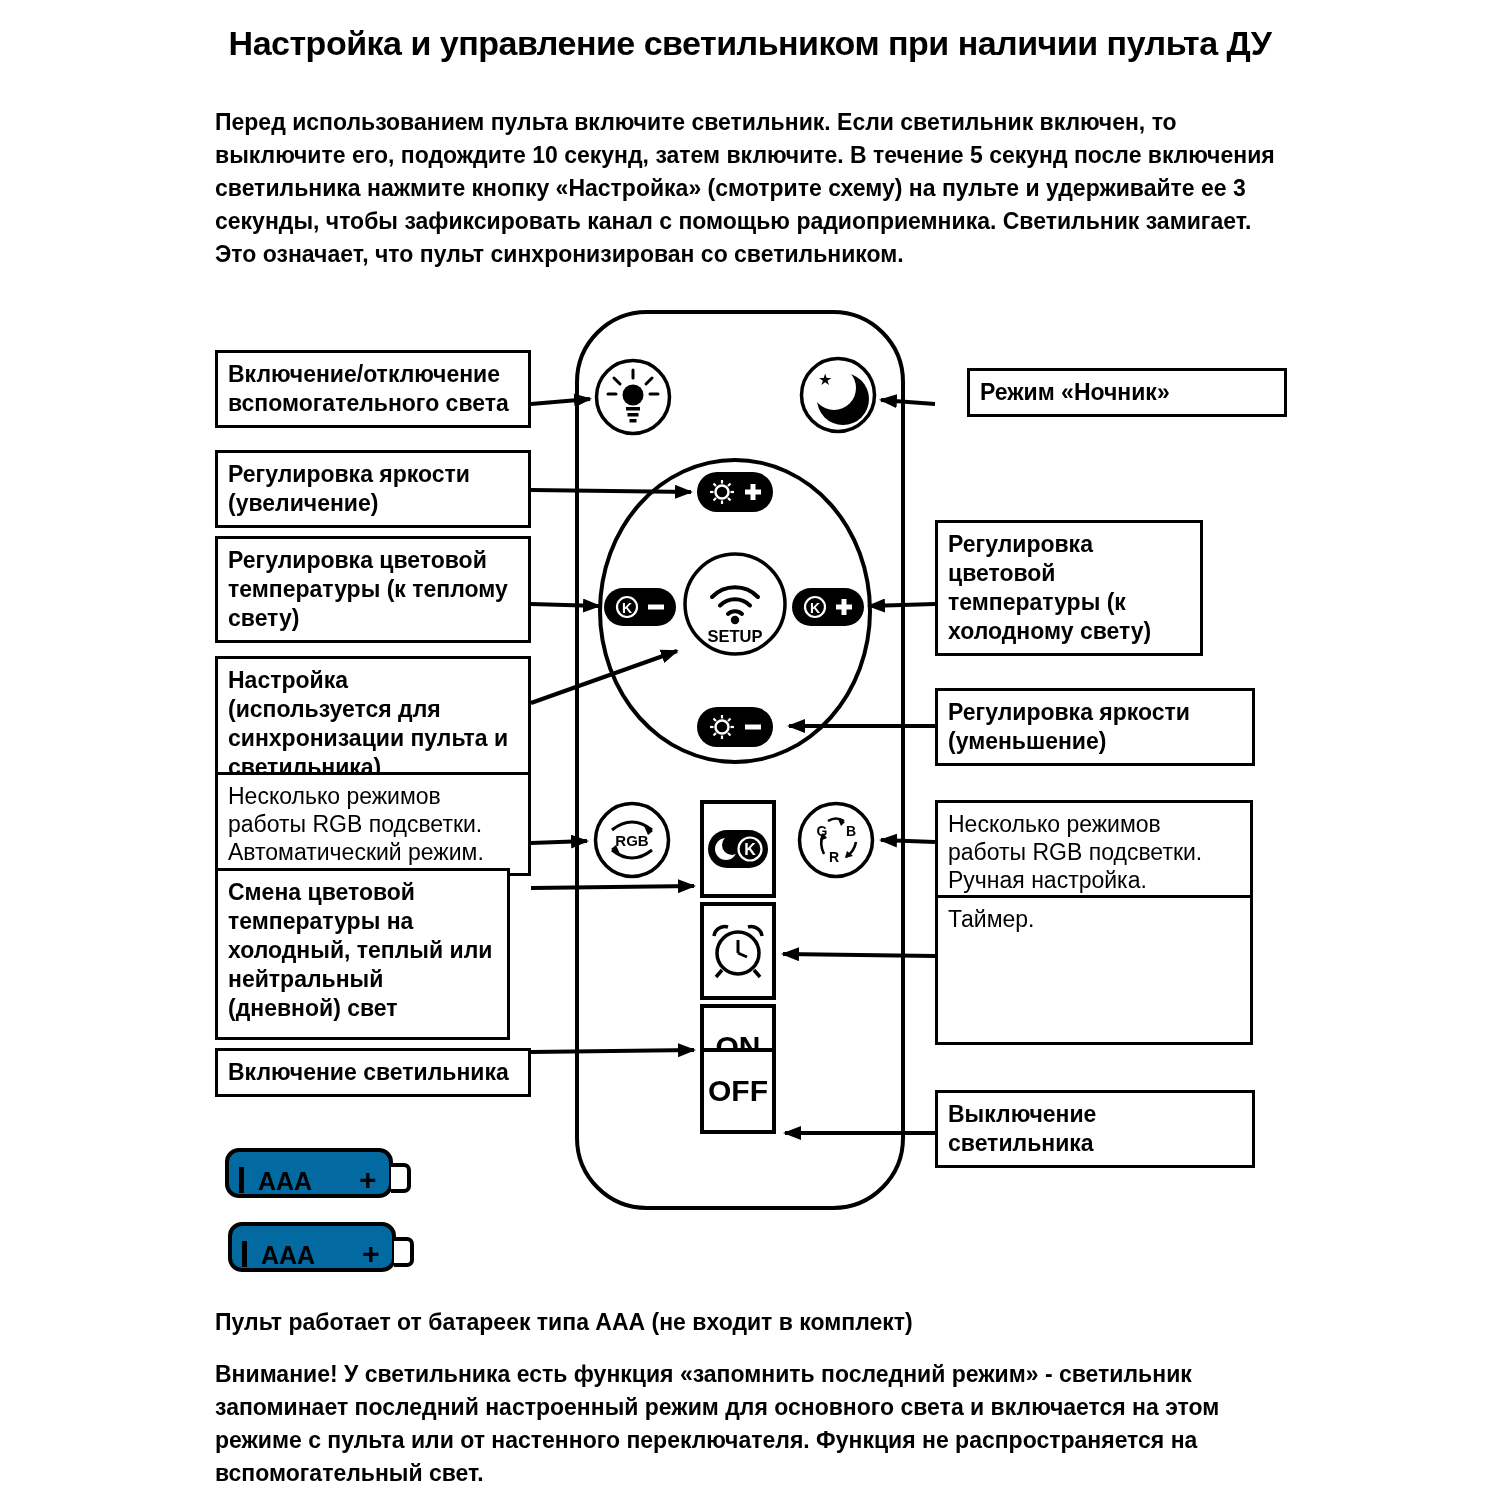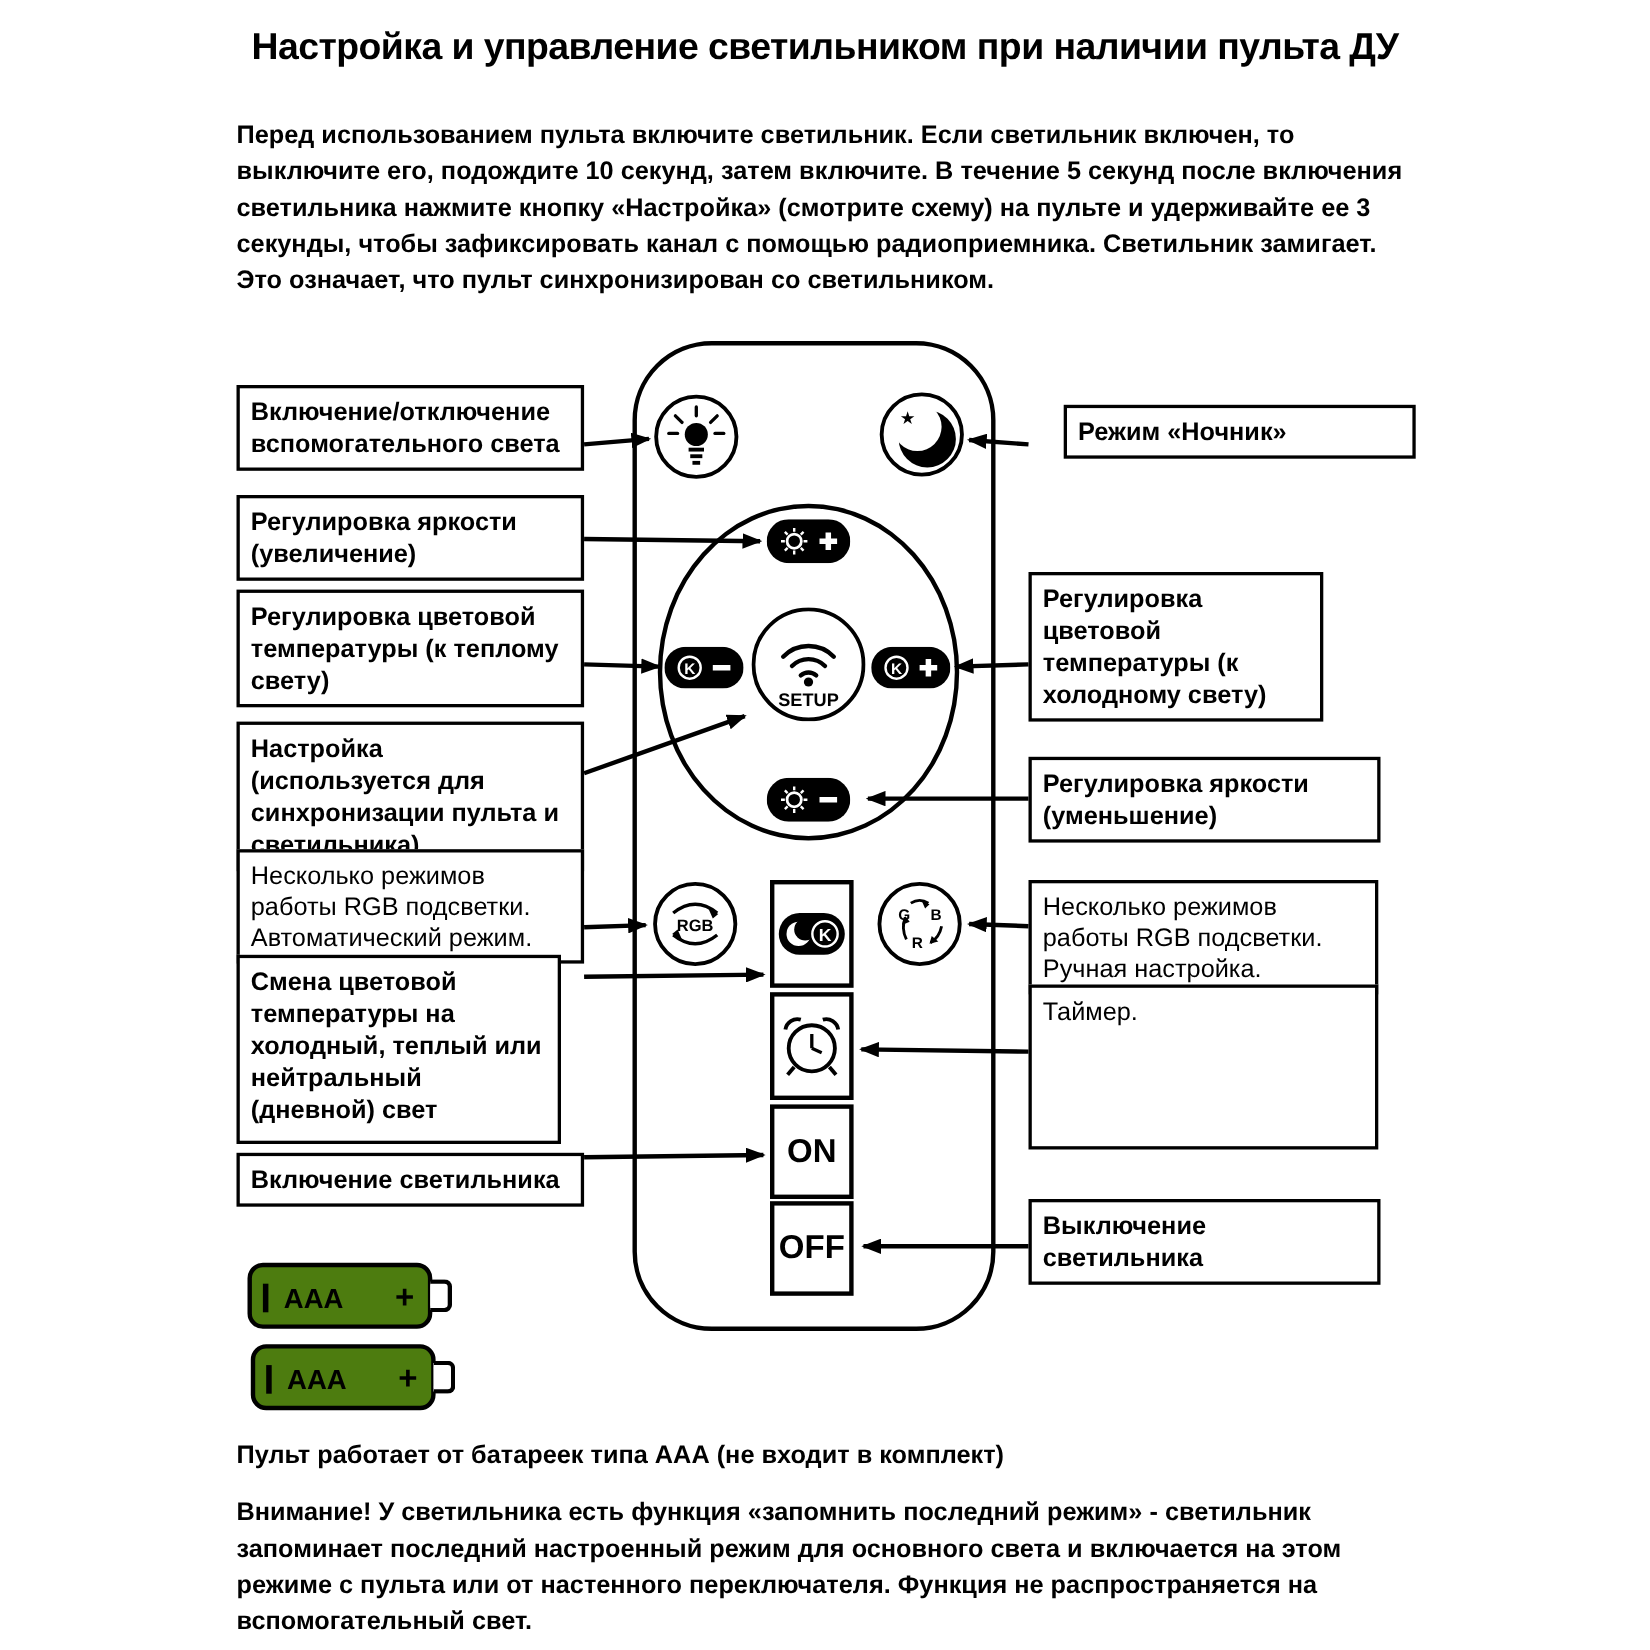--- a/index.html
+++ b/index.html
@@ -24,22 +24,22 @@
                  border:4px solid #000; border-radius:50%; background:#fff; z-index:1; }
   .icon-wrap { z-index:3; line-height:0; }
 
   .col-btn { left:700px; width:76px; border:4px solid #000; background:#fff; z-index:3;
              display:flex; align-items:center; justify-content:center; }
   .col-btn-label { font-size:30px; font-weight:bold; }
 
   .arrows { left:0; top:0; z-index:4; pointer-events:none; }
 
   .battery { z-index:2; width:195px; height:62px; }
-  .bat-body { position:absolute; left:0; top:0; width:168px; height:60px;
-              border:4px solid #000; border-radius:14px; background:#4d7c0f; }
+  .bat-body { position:absolute; left:0; top:0; width:168px; height:50px;
+              border:4px solid #000; border-radius:14px; background:#0369a1; }
   .bat-neg { position:absolute; left:10px; top:15px; width:5px; height:26px; background:#000; }
   .bat-label { position:absolute; left:29px; top:15px; font-size:25px; font-weight:bold; }
   .bat-plus { position:absolute; left:130px; top:11px; font-size:30px; font-weight:bold; }
   .bat-nub { position:absolute; left:166px; top:15px; width:20px; height:30px;
              border:4px solid #000; border-left:none; border-radius:0 7px 7px 0; background:#fff; }
 </style>
 </head>
 <body>
 
 <div class="canvas">
@@ -194,21 +194,21 @@
       <line x1="32" y1="34" x2="41" y2="38" stroke="#000" stroke-width="3"></line>
       <line x1="16" y1="51" x2="10" y2="58" stroke="#000" stroke-width="3.5"></line>
       <line x1="48" y1="51" x2="54" y2="58" stroke="#000" stroke-width="3.5"></line>
     </svg>
   </div>
 
   <div class="abs col-btn" style="top:1004px; height:86px;">
     <span class="col-btn-label">ON</span>
   </div>
 
-  <div class="abs col-btn" style="top:1092px; height:86px;">
+  <div class="abs col-btn" style="top:1048px; height:86px;">
     <span class="col-btn-label">OFF</span>
   </div>
 
   <div class="callout" style="left:215px; top:350px; width:316px;">Включение/отключение вспомогательного света</div>
   <div class="callout" style="left:215px; top:450px; width:316px;">Регулировка яркости (увеличение)</div>
   <div class="callout" style="left:215px; top:536px; width:316px;">Регулировка цветовой температуры (к теплому свету)</div>
   <div class="callout" style="left:215px; top:656px; width:316px;">Настройка (используется для синхронизации пульта и светильника)</div>
   <div class="callout regular" style="left:215px; top:772px; width:316px;">Несколько режимов работы RGB подсветки. Автоматический режим.</div>
   <div class="callout" style="left:215px; top:868px; width:295px; height:172px;">Смена цветовой температуры на холодный, теплый или нейтральный (дневной) свет</div>
   <div class="callout" style="left:215px; top:1048px; width:316px;">Включение светильника</div>

